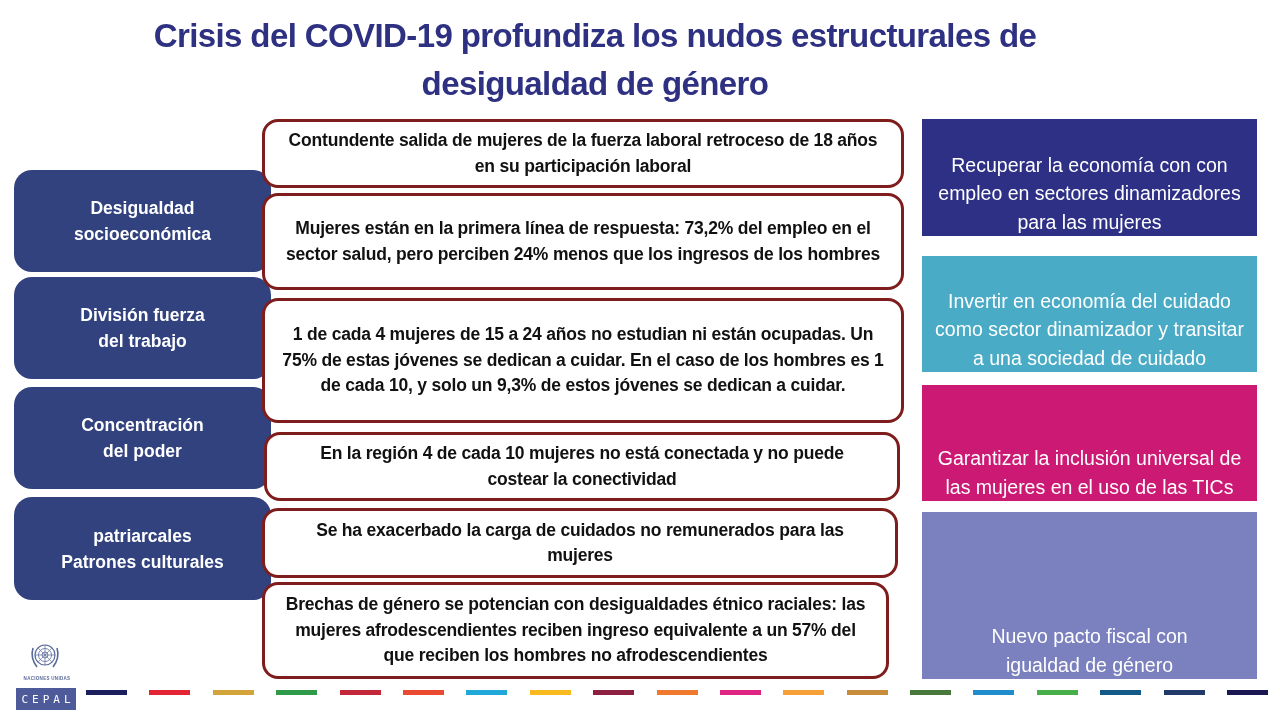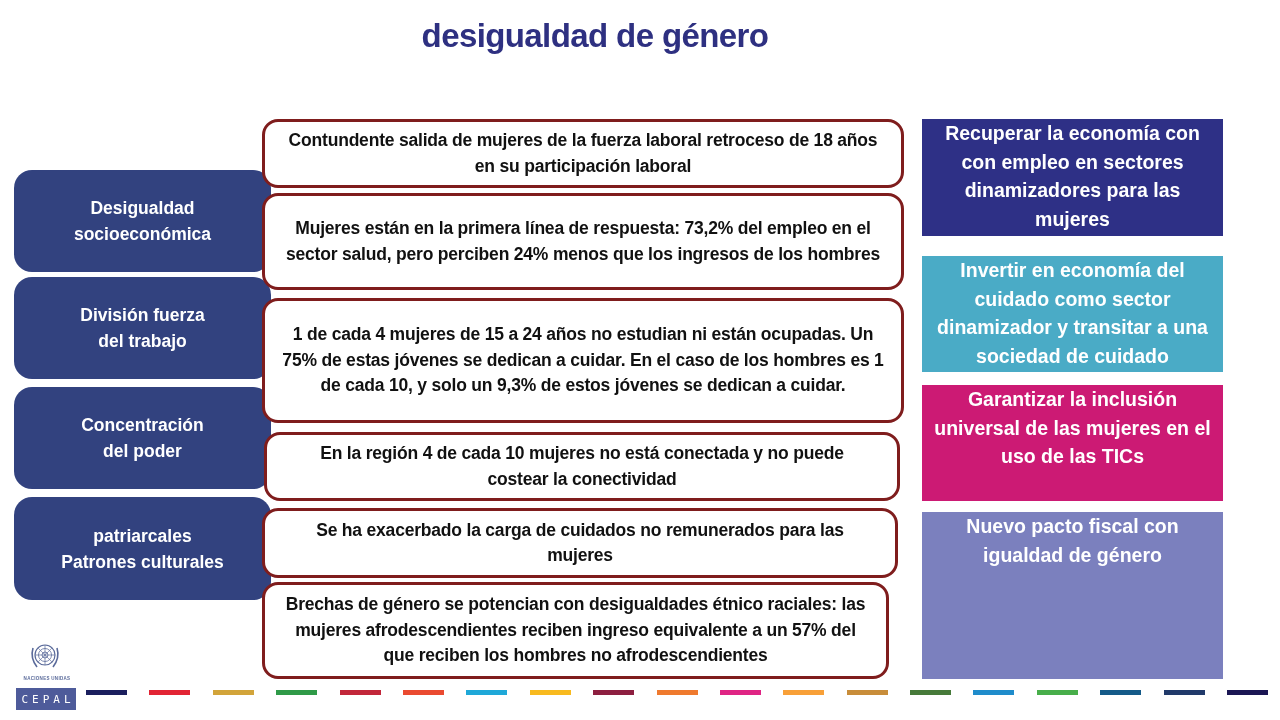--- a/index.html
+++ b/index.html
@@ -23,23 +23,23 @@
     .mid-box {
       position: absolute; left: 262px; width: 642px;
       background: #ffffff; border: 3px solid #7f1d1d; border-radius: 16px;
       display: flex; align-items: center; justify-content: center;
       text-align: center; color: #111111; font-weight: bold;
       font-size: 17.5px; line-height: 25.5px; padding: 0 14px;
       letter-spacing: -0.2px;
     }
 
     .right-box {
-      position: absolute; left: 922px; width: 301px;
-      color: #ffffff; display: flex; align-items: flex-start; justify-content: center;
-      text-align: center; font-weight: bold; font-size: 19.5px; line-height: 28.5px;
+      position: absolute; left: 922px; width: 335px;
+      color: #ffffff; display: flex; align-items: flex-end; justify-content: center;
+      text-align: center; font-weight: normal; font-size: 19.5px; line-height: 28.5px;
       padding: 0 8px;
     }
 
     .logo-wrap { position: absolute; left: 16px; top: 636px; width: 62px; height: 78px; }
     .un-emblem { position: absolute; left: 11px; top: 2px; width: 36px; height: 36px; }
     .un-text { position: absolute; left: 0; top: 40px; width: 62px; text-align: center;
       font-size: 4.5px; color: #5a6a9a; letter-spacing: 0.3px; font-weight: bold; }
     .cepal-badge {
       position: absolute; left: 0; top: 52px; width: 60px; height: 22px;
       background: #4e5b9a; color: #ffffff; font-family: "DejaVu Sans Mono", monospace;
@@ -48,20 +48,21 @@
       text-align: center;
     }
 
     .dash-row { position: absolute; left: 86px; top: 690px; height: 5px; width: 1182px; }
     .dash { position: absolute; top: 0; height: 5px; width: 41px; }
   </style>
 </head>
 <body>
 
 <div class="title">
+  <div>Crisis del COVID-19 profundiza los nudos estructurales de</div>
   <div>desigualdad de género</div>
 </div>
 
 <div class="left-box" style="top:170px;height:102px;">
   <div>
       <div>Desigualdad</div>
       <div>socioeconómica</div>
     </div>
 </div>
 <div class="left-box" style="top:277px;height:102px;">

